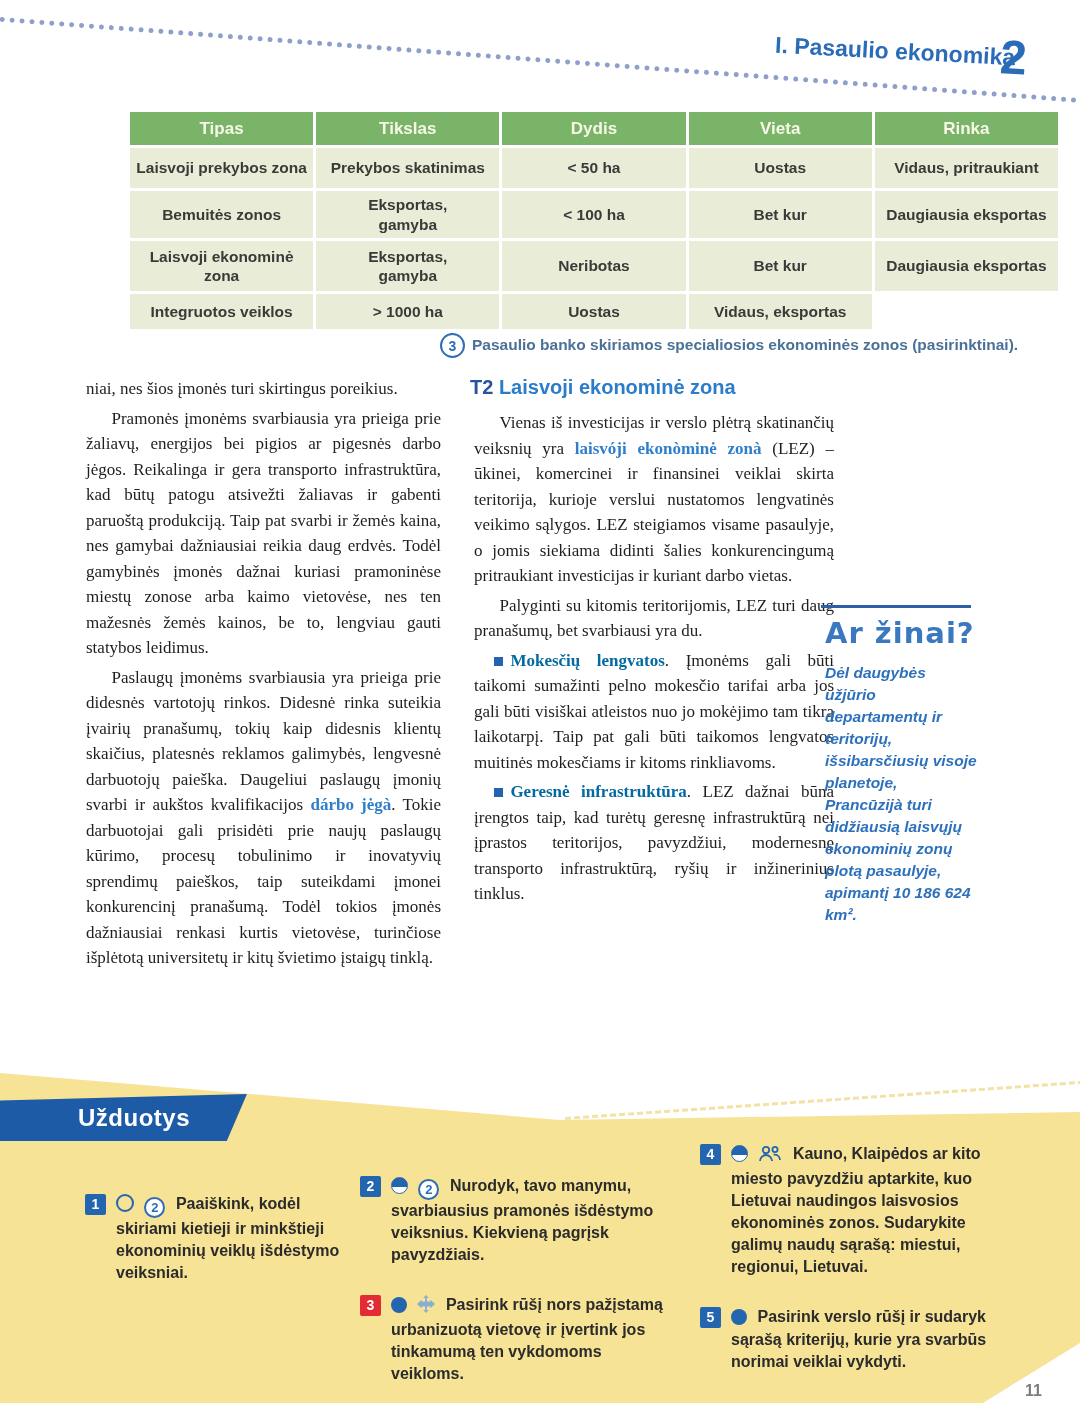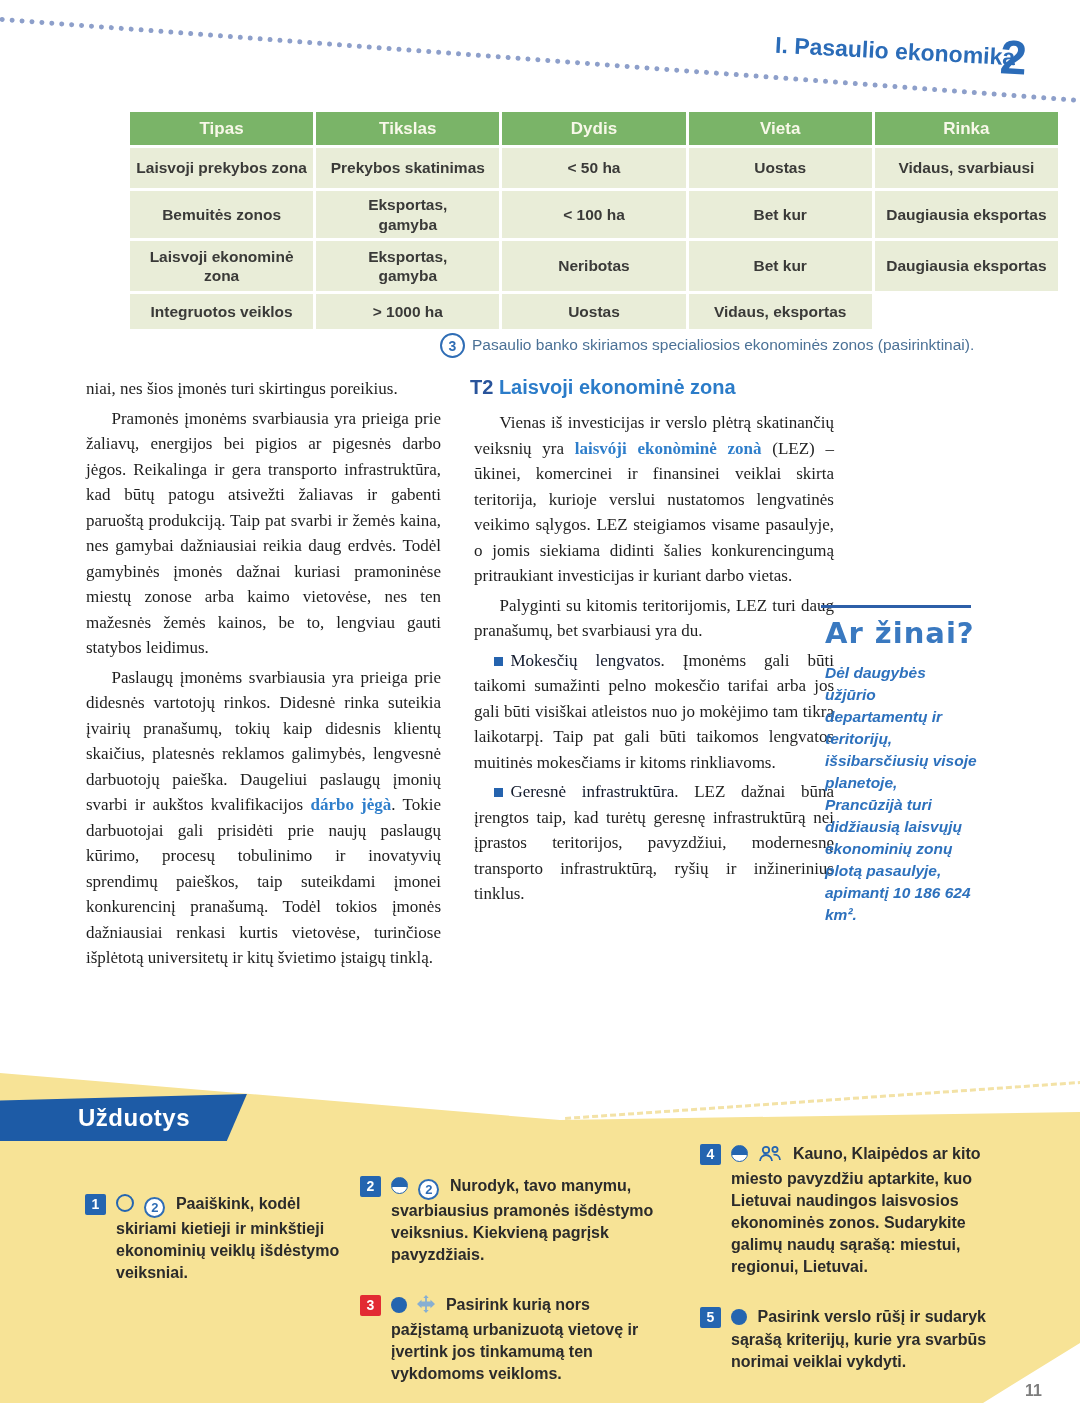--- a/index.html
+++ b/index.html
@@ -37,42 +37,42 @@
   }
   
   .table-caption{
     position:absolute;left:440px;top:333px;display:flex;align-items:flex-start;gap:7px;
   }
   .caption-badge{
     width:21px;height:21px;border-radius:50%;border:2px solid #2f6db5;color:#2f6db5;
     font-size:14px;font-weight:bold;display:flex;align-items:center;justify-content:center;
     flex:0 0 auto;background:#fff;
   }
-  .caption-text{color:#4b7196;font-size:15.5px;font-weight:400;padding-top:3px;}
+  .caption-text{color:#4b7196;font-size:15.5px;font-weight:700;padding-top:3px;}
   
   .body-col{
     position:absolute;font-family:"Liberation Serif",serif;font-size:17px;
     line-height:1.5;color:#1e1e1e;text-align:justify;
   }
   .col-left{left:82px;top:372px;width:363px;}
   .col-right{left:470px;top:372px;width:368px;}
   .body-col p{margin:4px;}
   .indent{text-indent:1.5em;}
   .term{color:#2e7ecb;font-weight:bold;}
   .col-heading{
     font-family:"Liberation Sans",sans-serif;font-size:20px;font-weight:bold;
     margin:0 0 8px 0;text-align:left;
   }
   .col-heading .hprefix{color:#29549b;}
   .col-heading .htext{color:#2b7cc9;}
   .bullet-para{text-indent:1.2em;}
   .bullet-sq{
     display:inline-block;width:9px;height:9px;background:#2563ae;margin-right:7px;
   }
-  .bullet-term{font-weight:normal;color:#0f172a;}
+  .bullet-term{font-weight:bold;color:#0369a1;}
   
   .sidebar{position:absolute;left:821px;top:605px;width:162px;}
   .sidebar-rule{width:150px;border-top:3px solid #2d5fa8;margin-bottom:8px;}
   .sidebar-title{
     color:#3a79c0;font-size:29px;font-weight:bold;letter-spacing:1px;margin:0 0 12px 4px;
     font-family:"DejaVu Sans",sans-serif;
   }
   .sidebar-text{
     color:#2d71bd;font-size:15.5px;font-weight:600;line-height:1.42;margin:4px;font-style:italic;
   }
@@ -134,21 +134,21 @@
     <div class="hcell">Tipas</div>
     <div class="hcell">Tikslas</div>
     <div class="hcell">Dydis</div>
     <div class="hcell">Vieta</div>
     <div class="hcell">Rinka</div>
 
     <div class="cell">Laisvoji prekybos zona</div>
     <div class="cell">Prekybos skatinimas</div>
     <div class="cell">&lt; 50 ha</div>
     <div class="cell">Uostas</div>
-    <div class="cell">Vidaus, svarbiausi</div>
+    <div class="cell">Vidaus, pritraukiant</div>
 
     <div class="cell">Bemuitės zonos</div>
     <div class="cell">Eksportas,
 gamyba</div>
     <div class="cell">&lt; 100 ha</div>
     <div class="cell">Bet kur</div>
     <div class="cell">Daugiausia eksportas</div>
 
     <div class="cell">Laisvoji ekonominė
 zona</div>
@@ -212,21 +212,21 @@
         <span class="icon circle-half"></span>
         <span class="icon badge-circle">2</span>
         <span>Nurodyk, tavo manymu, svarbiausius pramonės išdėstymo veiksnius. Kiekvieną pagrįsk pavyzdžiais.</span>
       </div>
       <div class="task">
         <span class="task-num red">3</span>
         <span class="icon circle-full"></span>
         <span class="icon"><svg width="18" height="18" viewBox="0 0 20 20">
               <path fill="#7aa9d8" d="M10 0l3 3.2h-2v4h4v-2L20 10l-5 4.8v-2h-4v4h2L10 20l-3-3.2h2v-4H5v2L0 10l5-4.8v2h4v-4H7z" opacity="0.9"></path>
             </svg></span>
-        <span>Pasirink kurią nors pažįstamą urbanizuotą vietovę ir įvertink jos tinkamumą ten vykdomoms veikloms.</span>
+        <span>Pasirink rūšį nors pažįstamą urbanizuotą vietovę ir įvertink jos tinkamumą ten vykdomoms veikloms.</span>
       </div>
     </div>
 
     <div class="task-col task-col-3">
       <div class="task">
         <span class="task-num">4</span>
         <span class="icon circle-half"></span>
         <span class="icon"><svg width="24" height="17" viewBox="0 0 24 17" fill="none" stroke="#2465b0" stroke-width="1.8">
               <circle cx="8" cy="5" r="3.2"></circle>
               <path d="M2 16c0-3.3 2.7-6 6-6s6 2.7 6 6"></path>

